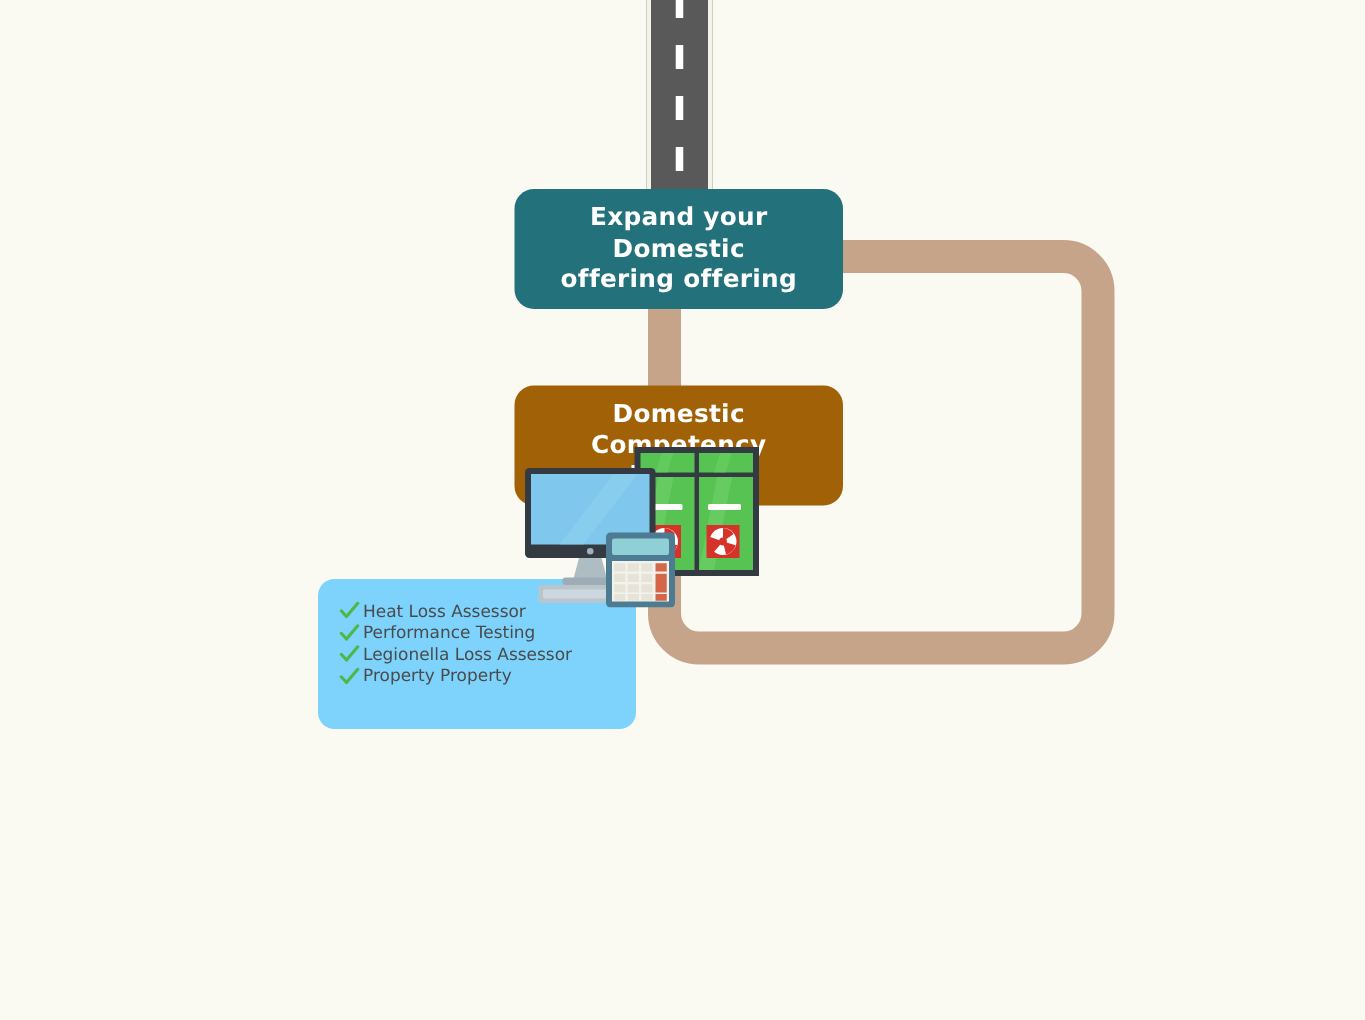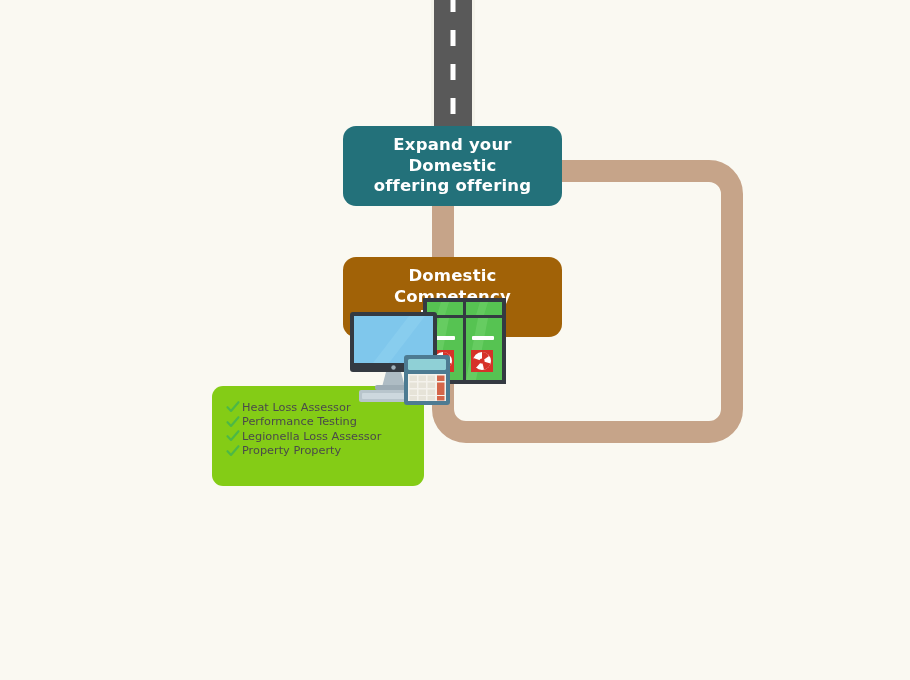--- a/index.html
+++ b/index.html
@@ -102,21 +102,21 @@
     margin-top: 36px;
   }
   .card span { display: block; padding: 0 14px; }
   
   .checklist {
     position: absolute;
     left: 212px;
     top: 386px;
     width: 212px;
     height: 100px;
-    background: #84cc16;
+    background: #7dd3fc;
     border-radius: 11px;
     z-index: 6;
     padding: 14px 0 0 14px;
     box-sizing: border-box;
   }
   .check-row {
     display: flex;
     align-items: center;
     height: 14.5px;
     margin-bottom: 0px;

